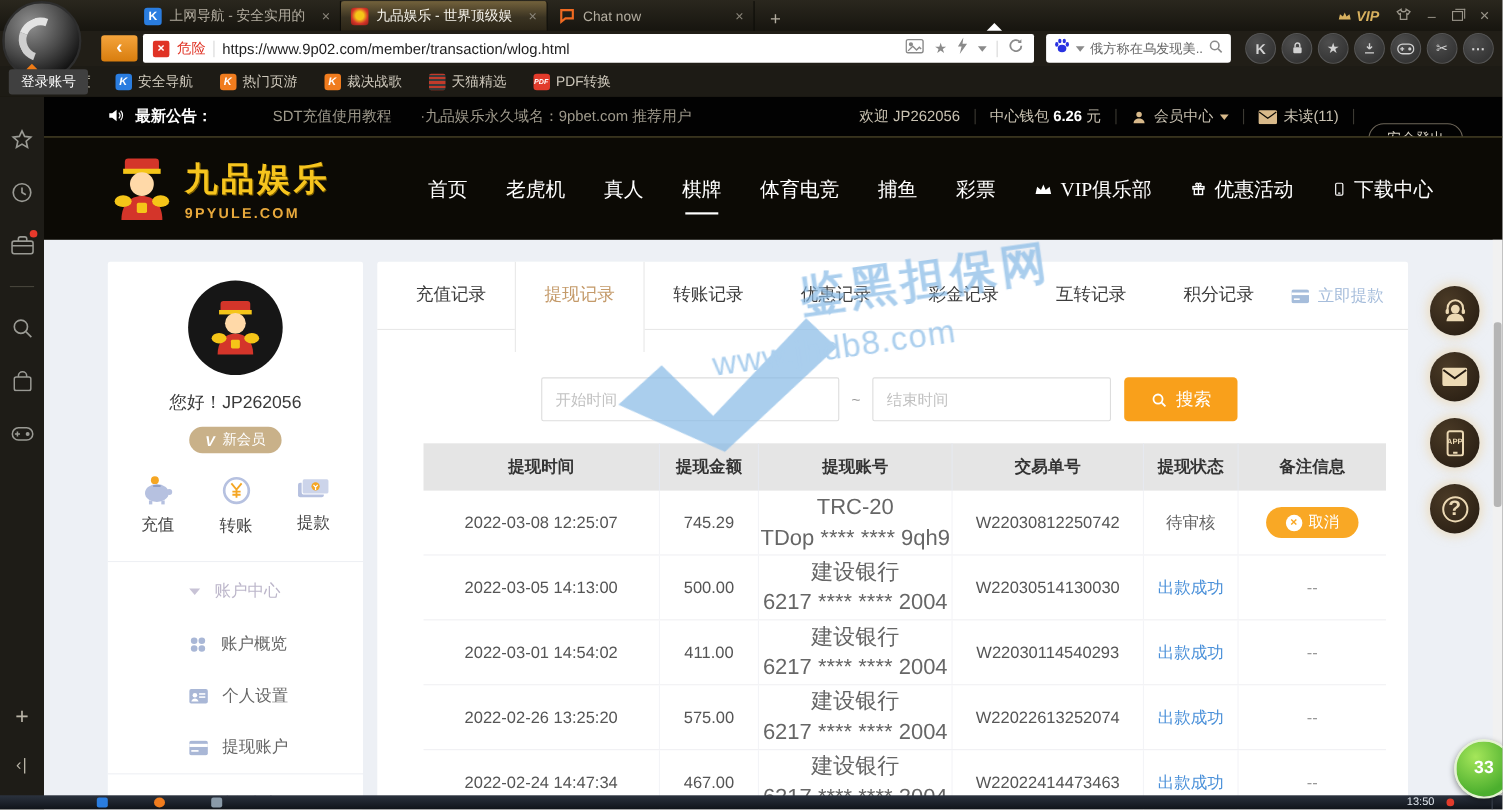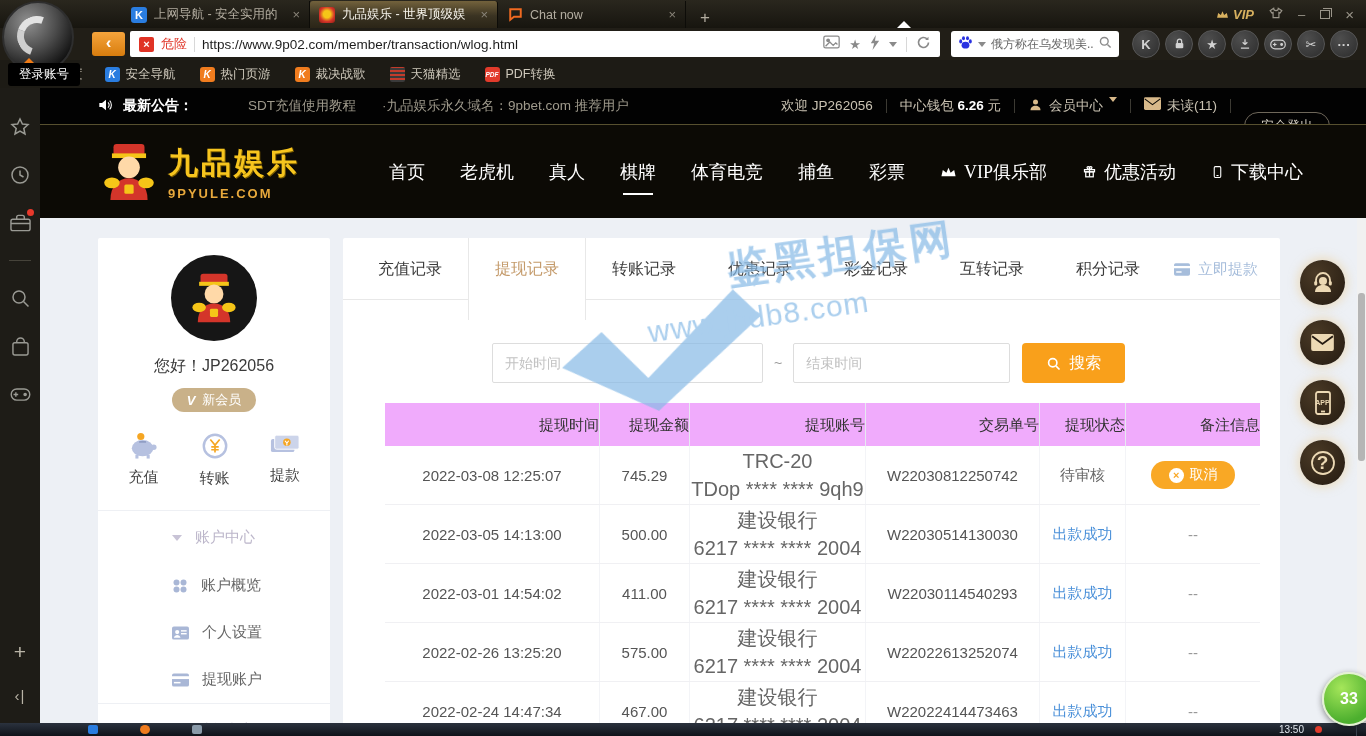--- a/index.html
+++ b/index.html
@@ -48,21 +48,21 @@
   .rbtn { width:28px; height:28px; border-radius:50%; background:radial-gradient(circle at 35% 30%, #4e4e4e, #2c2c2c); border:1px solid #565656; color:#d2d2d2; display:flex; align-items:center; justify-content:center; font-size:13px; font-weight:bold; }
 
   
   .bookmarks { height:28px; background:#1d1b15; display:flex; align-items:center; color:#cfc9bc; font-size:12.5px; position:relative; padding-left:70px; }
   .bm { display:flex; align-items:center; gap:6px; margin-right:24px; }
   .bm-ico { width:15px; height:15px; border-radius:3px; color:#fff; font-size:10px; font-weight:bold; display:flex; align-items:center; justify-content:center; flex:none; }
   .k-blue { background:#2a7de0; } .k-org { background:#f07c1e; }
   .qr-ico { background:repeating-linear-gradient(0deg,#3a3a3a 0 2px,#c23b2b 2px 4px); border-radius:2px; }
   .pdf-ico { background:#e23b2b; font-size:6.5px; }
   .bm-partial { margin-right:22px; }
-  .login-tag { position:absolute; left:8px; top:3px; background:#000000; color:#fff; border-radius:3px; padding:3px 11px; font-size:12.5px; z-index:60; }
+  .login-tag { position:absolute; left:8px; top:3px; background:#404040; color:#fff; border-radius:3px; padding:3px 11px; font-size:12.5px; z-index:60; }
   .login-tag::before { content:""; position:absolute; left:16px; top:-5px; border-left:5px solid transparent; border-right:5px solid transparent; border-bottom:5px solid #ef7b16; }
 
   
   .main-row { display:flex; height:648px; }
   .bsidebar { width:40px; background:#1e1c17; display:flex; flex-direction:column; align-items:center; padding-top:28px; gap:26px; position:relative; }
   .bside-ico { position:relative; width:22px; height:22px; display:flex; align-items:center; justify-content:center; }
   .bside-div { width:22px; height:1px; background:#46433a; }
   .red-dot { position:absolute; right:-3px; top:-3px; width:7px; height:7px; border-radius:50%; background:#e8392b; }
   .bside-plus { position:absolute; bottom:72px; color:#b9b4a7; font-size:21px; }
   .bside-collapse { position:absolute; bottom:32px; color:#b9b4a7; font-size:15px; letter-spacing:1px; }
@@ -70,21 +70,21 @@
   .page { width:1326px; display:flex; flex-direction:column; }
 
   
   .announce { height:36px; background:#020202; display:flex; align-items:center; padding:0 36px 0 58px; color:#a39d8e; font-size:13.5px; flex:none; }
   .annc-label { color:#fff; font-weight:bold; font-size:14px; margin-left:9px; }
   .ticker1 { margin-left:55px; color:#9f9a8c; }
   .ticker2 { margin-left:26px; color:#9f9a8c; }
   .annc-right { margin-left:auto; display:flex; align-items:center; gap:13px; color:#c9c2b2; }
   .annc-sep { width:1px; height:14px; background:#3c3a33; }
   .wallet b { color:#fff; }
-  .member { display:flex; gap:6px; }
+  .member { display:flex; align-items:center; gap:6px; }
   .caret-tan { width:0; height:0; border-left:4px solid transparent; border-right:4px solid transparent; border-top:5px solid #d8b98a; }
   .logout-btn { border:1px solid #6e675a; border-radius:15px; padding:4px 16px; color:#d8d2c4; font-size:13px;margin-top:39px; }
 
   
   .site-header { height:94px; background:#0c0a05; border-top:1px solid #57502f; display:flex; align-items:center; padding-left:58px; flex:none; }
   .logo { display:flex; align-items:center; gap:8px; width:236px; }
   .logo-cn { color:#f7c51e; font-size:30px; font-weight:bold; letter-spacing:3px; text-shadow:1px 1px 0 #7a5c00; }
   .logo-en { color:#e8a93c; font-size:13px; font-weight:bold; letter-spacing:2px; margin-top:2px; }
   .nav { display:flex; align-items:center; gap:35px; margin-left:55px; color:#fff; font-size:18px; }
   .nav-item { white-space:nowrap; display:flex; align-items:center; gap:7px; position:relative;font-family:Liberation Serif, serif; }
@@ -112,21 +112,21 @@
   .rtab.active { color:#c49a6a; background:#fff; border-left:1px solid #e8e8e8; border-right:1px solid #e8e8e8; height:82px; position:relative; z-index:2; }
   .withdraw-now { margin-left:auto; margin-right:22px; color:#a6bddb; font-size:15px; display:flex; gap:8px; align-items:center; height:62px; }
   .search-row { margin-top:43px; display:flex; align-items:center; padding-left:149px; }
   .date-input { width:271px; height:40px; border:1px solid #ddd; border-radius:2px; padding:0 12px; font-size:14px; color:#333; outline:none; font-family:inherit; }
   .date-input::placeholder { color:#c2c2c2; }
   .date-input.end { width:217px; }
   .tilde { margin:0 11px; color:#999; font-size:14px; }
   .search-btn { margin-left:12px; width:103px; height:40px; background:#f9a01b; border:none; border-radius:4px; color:#fff; font-size:16px; display:flex; align-items:center; justify-content:center; gap:8px; font-family:inherit; }
   .rtable { margin:20px 0 0 42px; width:875px; }
   .thead, .trow { display:grid; grid-template-columns:215px 90px 176px 174px 86px 134px; align-items:center; text-align:center; }
-  .thead { background:#f0abfc; height:43px; color:#333; font-weight:normal; font-size:15px;text-align:right; }
+  .thead { background:#e5e5e5; height:43px; color:#333; font-weight:bold; font-size:15px; }
   .thead > span { border-right:1px solid #e6e9f0; line-height:43px; }
   .thead > span:last-child { border-right:none; }
   .trow { min-height:59px; border-bottom:1px solid #f0f0f3; color:#555; font-size:15px; }
   .trow > * { border-right:1px solid #f3f4f7; align-self:stretch; display:flex; align-items:center; justify-content:center; }
   .trow > *:last-child { border-right:none; }
   .acct { flex-direction:column; line-height:1.4; font-size:20px; color:#666; }
   .st-pending { color:#666; }
   .st-success { color:#4a90d9; }
   .remark { color:#999; }
   .cancel-btn { width:84px; height:28px; background:#f9a825; border-radius:15px; color:#fff; font-size:14px; display:flex; align-items:center; justify-content:center; gap:6px; margin:auto; }

